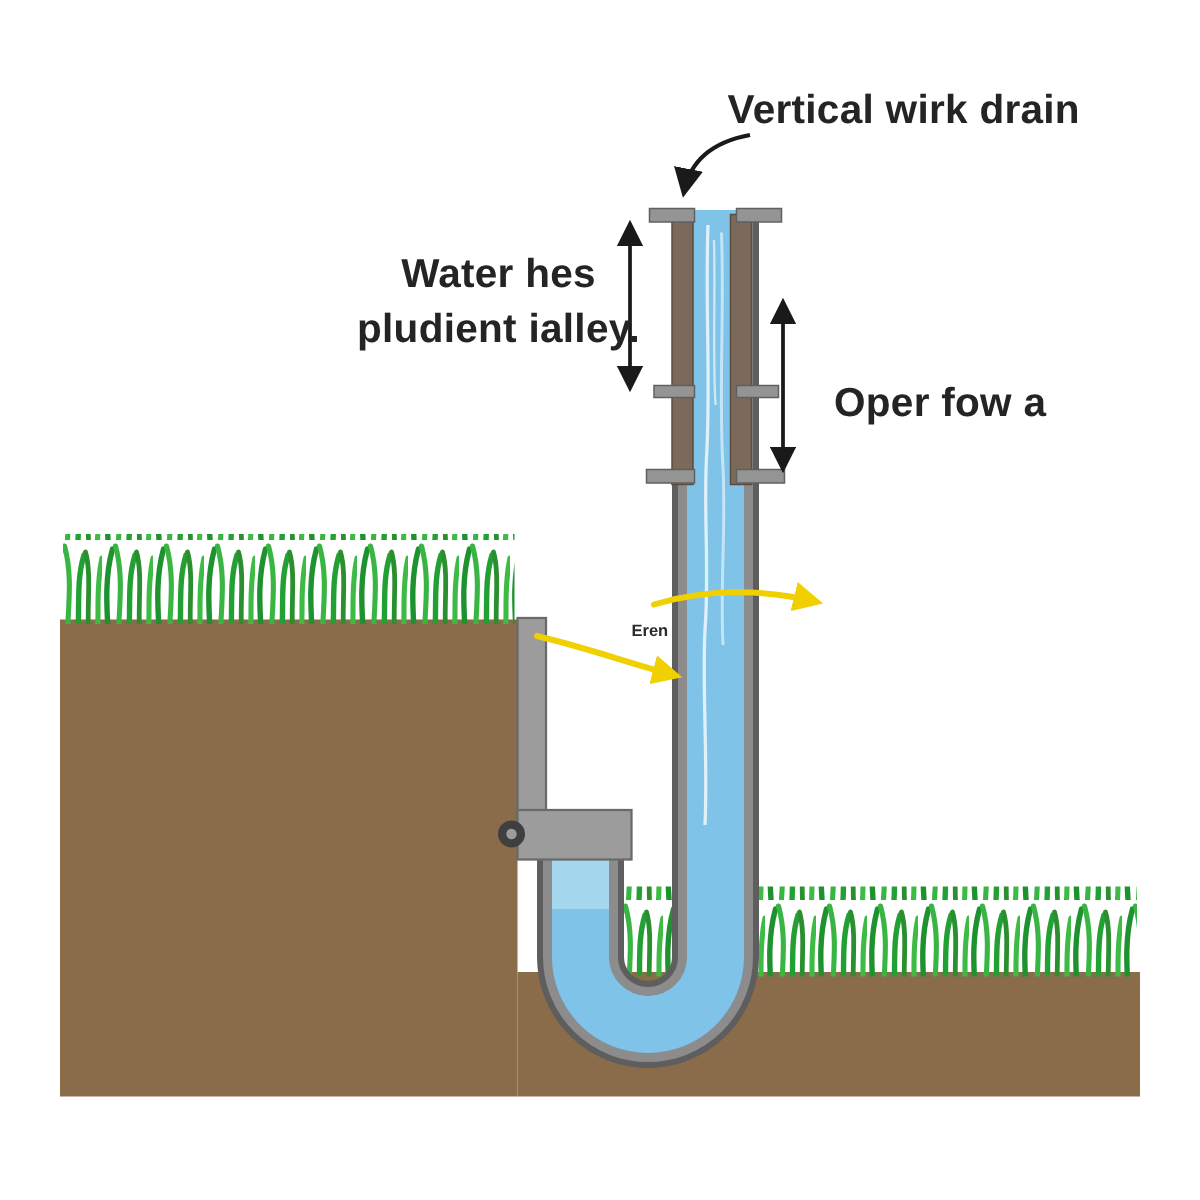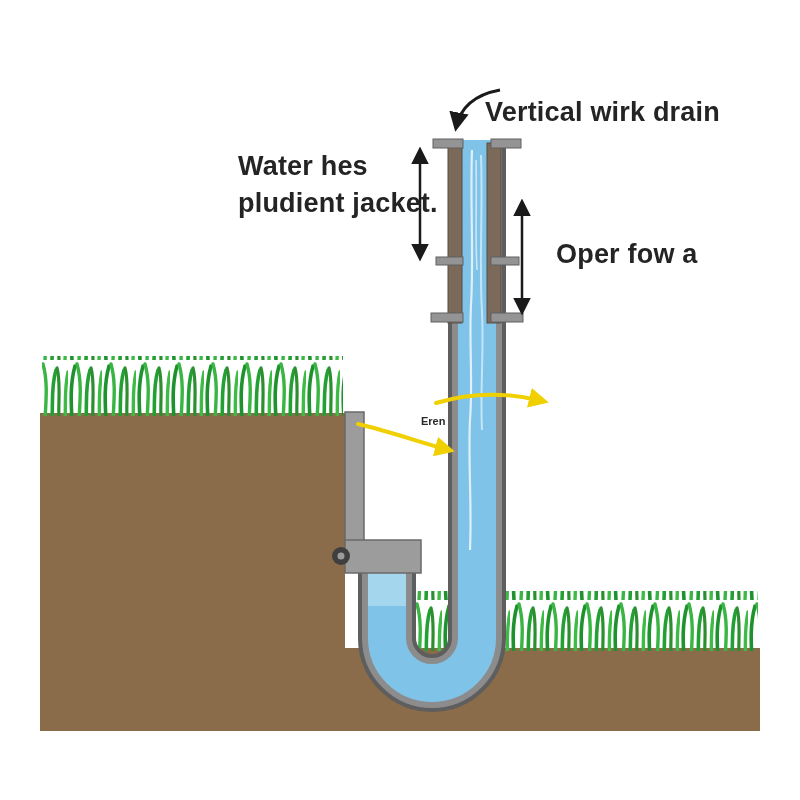--- a/index.html
+++ b/index.html
@@ -5,21 +5,21 @@
   html,body{margin:0;padding:0;background:#ffffff;}
   .stage{
     position:relative;width:800px;height:800px;background:#ffffff;overflow:hidden;
     font-family:"Liberation Sans",sans-serif;
   }
   .stage svg{position:absolute;left:0;top:0;}
   .lbl{
     position:absolute;color:#242424;font-size:27px;font-weight:600;
     line-height:37px;letter-spacing:.2px;
   }
-  .lbl.center{text-align:center;margin-top:39px;}
+  .lbl.center{text-align:center;}
   .lbl-small{
     position:absolute;color:#2a2a2a;font-size:11px;font-weight:600;
   }
 </style>
 </head>
 <body>
 
 <div class="stage">
 
   <svg width="800" height="800" viewBox="0 0 800 800">
@@ -82,24 +82,24 @@
     <path d="M500,90 Q462,97 456,128" stroke="#1a1a1a" stroke-width="2.8" fill="none" marker-end="url(#ab)"></path>
 
     <path d="M358,424 C392,432 422,443 449,450" stroke="#f0d000" stroke-width="4" fill="none" stroke-linecap="round" marker-end="url(#ay)"></path>
     <path d="M436,403 C472,392 510,393 543,401" stroke="#f0d000" stroke-width="4" fill="none" stroke-linecap="round" marker-end="url(#ay)"></path>
   </svg>
 
   <div class="lbl center" style="left:460px;top:55px;width:285px;">
     <div>Vertical wirk drain</div>
   </div>
 
-  <div class="lbl" style="left:238px;top:148px;">
+  <div class="lbl" style="left:238px;top:164px;text-align:center;">
     <div>Water hes</div>
-    <div>pludient jacket.</div>
+    <div>pludient ialley.</div>
   </div>
 
-  <div class="lbl" style="left:556px;top:236px;">
+  <div class="lbl" style="left:556px;top:250px;">
     <div>Oper fow a</div>
   </div>
 
   <div class="lbl-small" style="left:421px;top:415px;">Eren</div>
 
 </div>
 
 </body></html>

